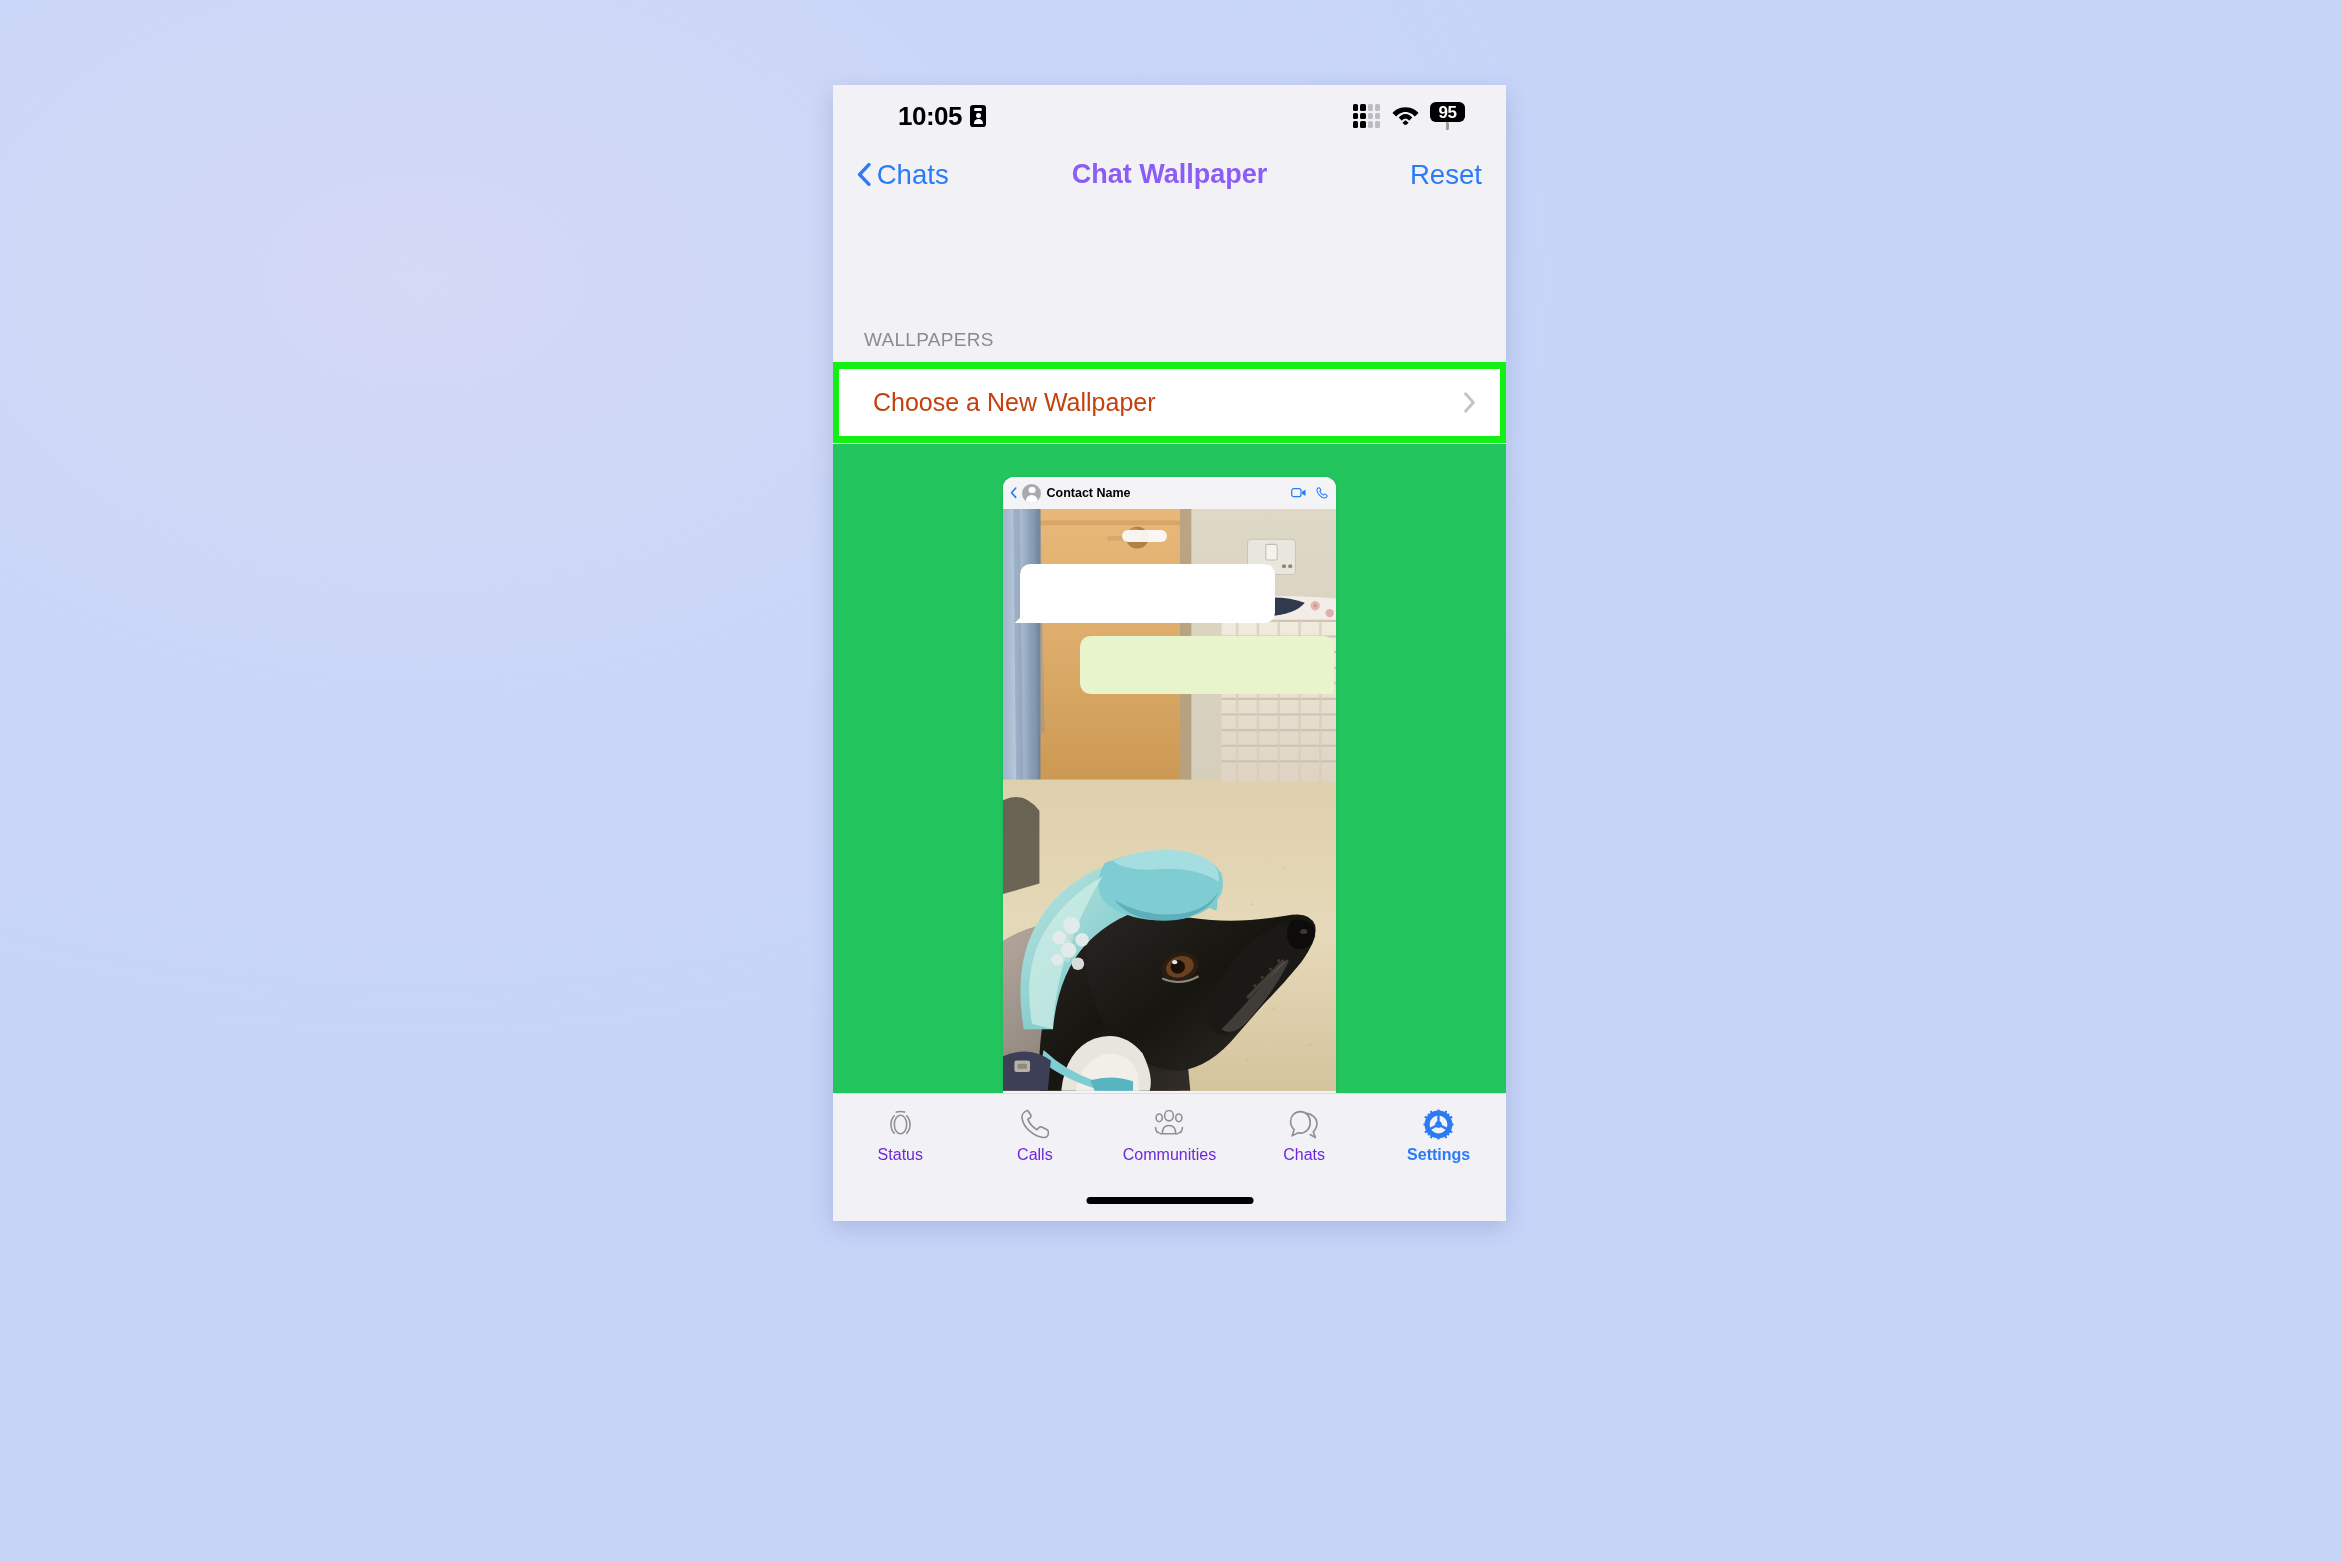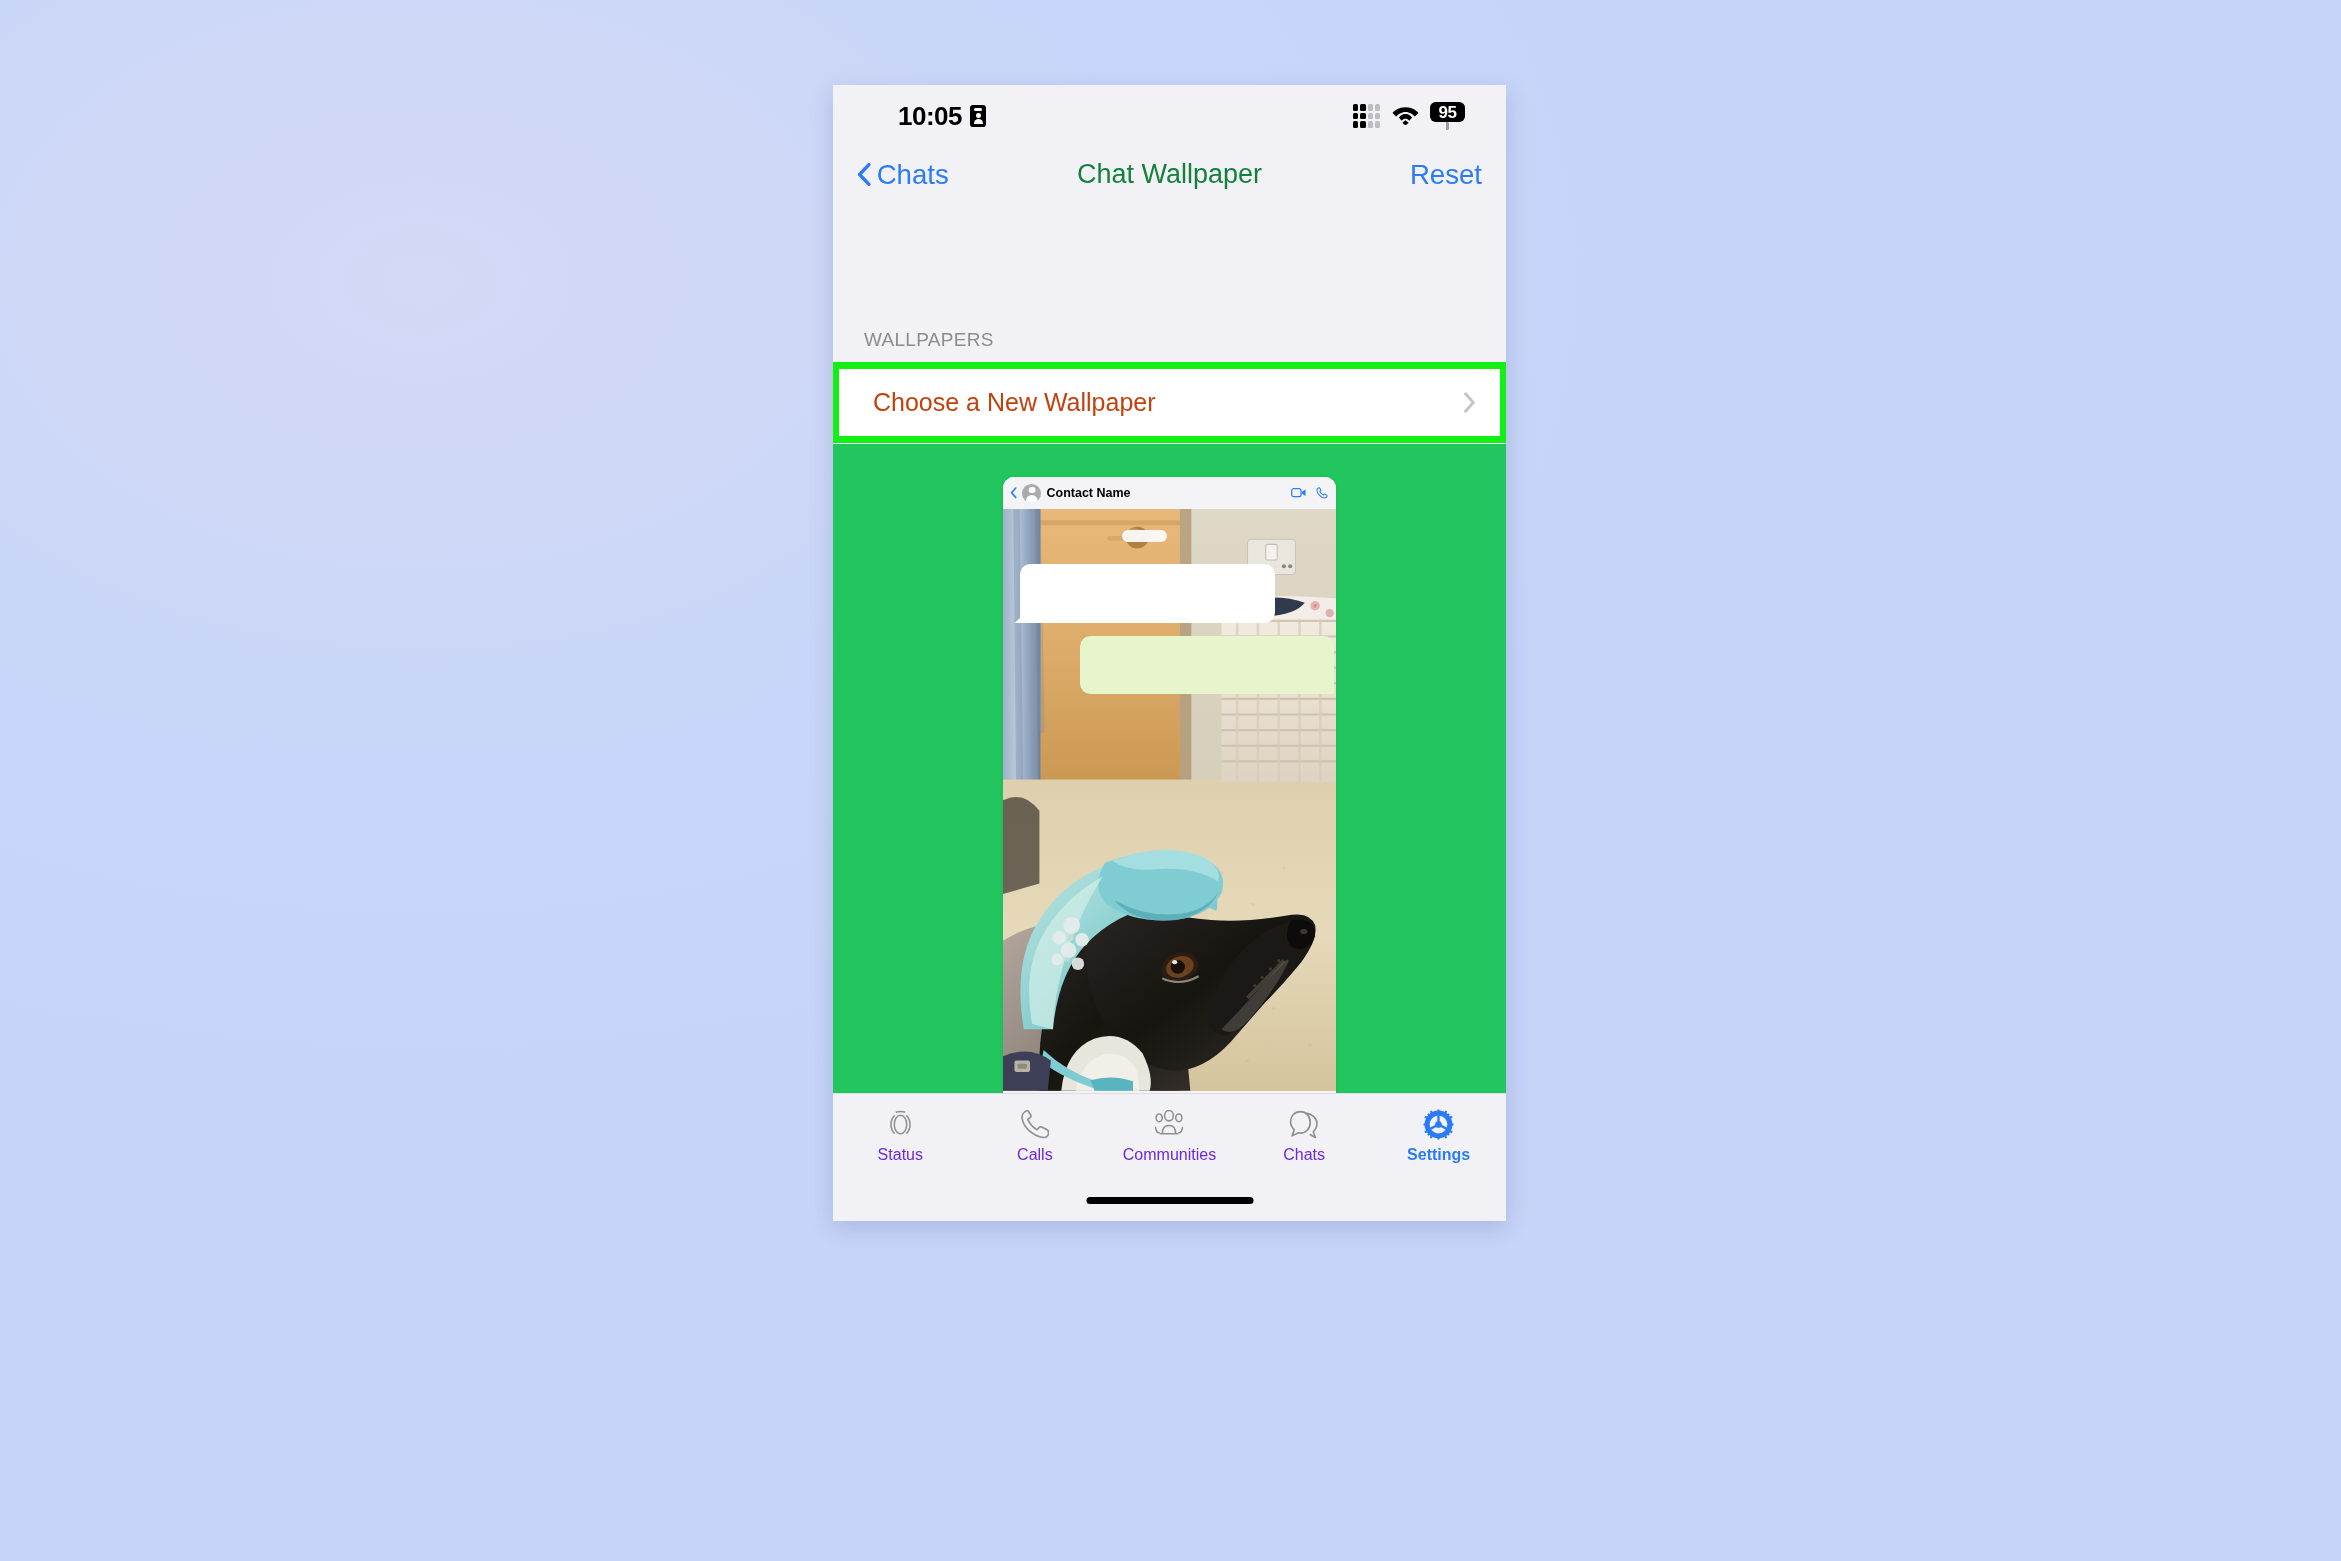--- a/index.html
+++ b/index.html
@@ -124,22 +124,22 @@
     display: flex; align-items: center; gap: 6.2px;
     color: #2b7bf6; font-size: 27.6px;
     flex: 0 0 auto;
   }
   .chev-left { width: 13.5px; height: 23px; }
   .nav-title {
     position: absolute;
     left: 0; right: 0;
     text-align: center;
     font-size: 27px;
-    font-weight: normal;
-    color: #15803d;
+    font-weight: bold;
+    color: #8b5cf6;
     pointer-events: none;
   }
   .nav-reset {
     margin-left: auto;
     color: #2b7bf6;
     font-size: 27.6px;
     z-index: 2;
   }
 
   

